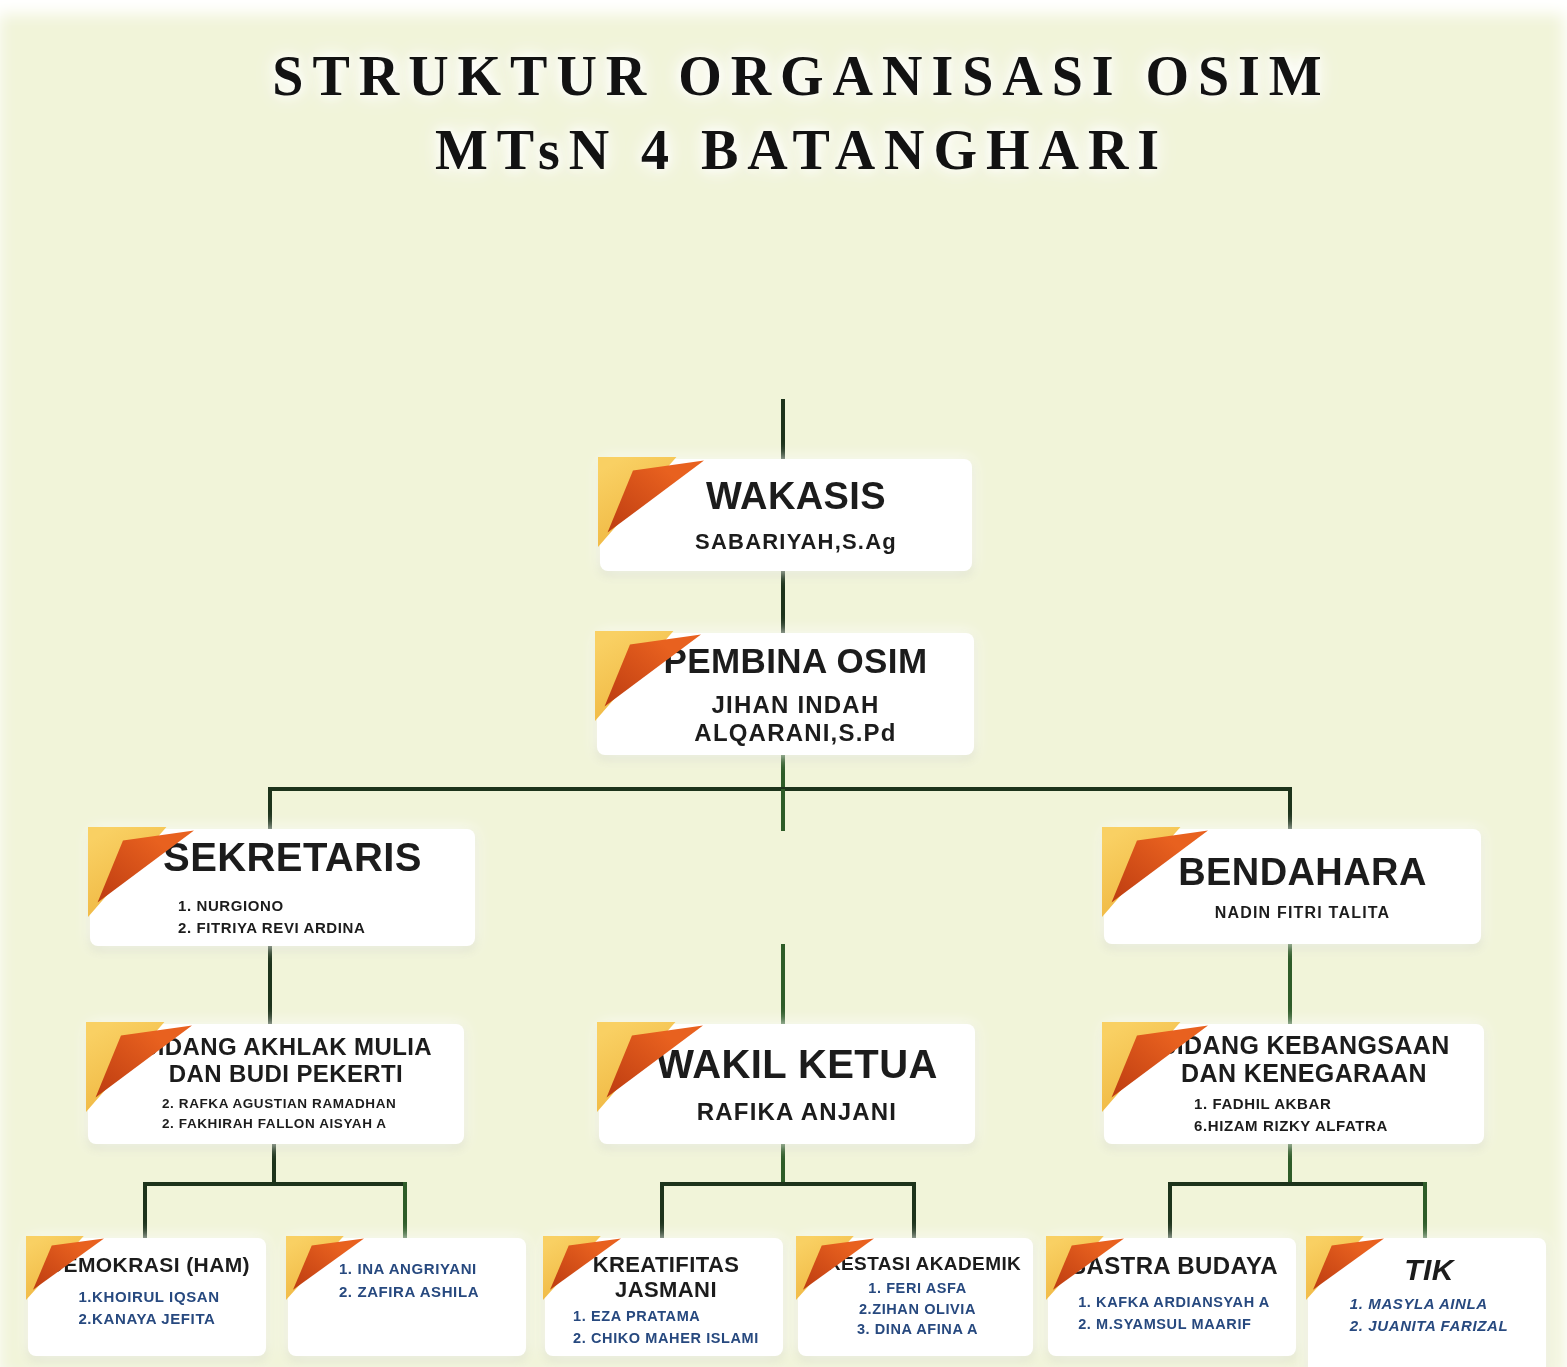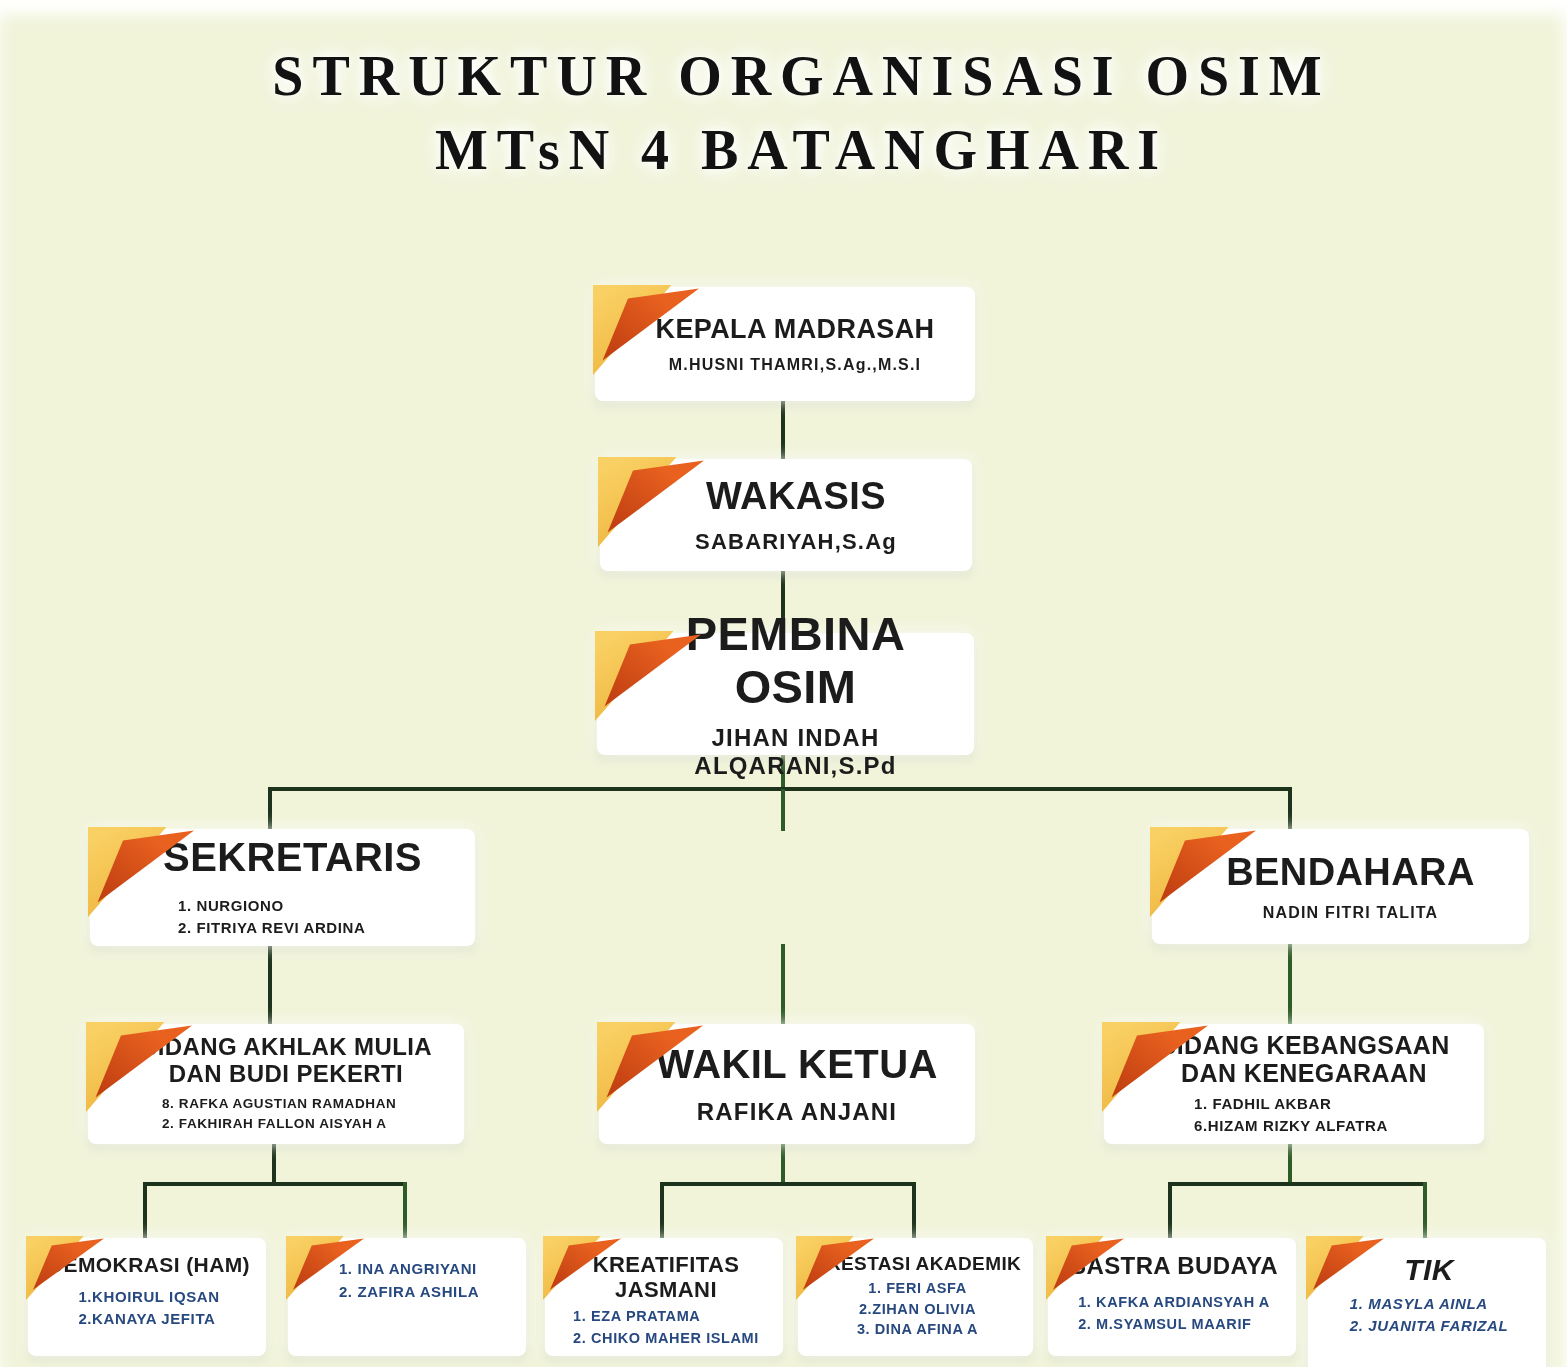--- a/index.html
+++ b/index.html
@@ -44,21 +44,21 @@
   .ntitle{font-weight:bold;letter-spacing:.4px;line-height:1.12;}
   .nname{font-weight:bold;letter-spacing:1.2px;margin-top:11px;font-size:17px;}
   .members{
     font-weight:bold;font-size:16px;line-height:1.5;letter-spacing:.6px;
     margin-top:15px;text-align:left;
   }
   .members-left{align-self:flex-start;}
   .members-centerblock{width:fit-content;margin:9px auto 0 auto;}
   .blue .members{color:#27497f;}
   
-  .t27{font-size:27px;} .t35{font-size:47px;}
+  .t27{font-size:27px;} .t35{font-size:35px;}
   .t38{font-size:38px;} .t40{font-size:40px;} .t25{font-size:25px;}
   .t24{font-size:24px;} .t22{font-size:22px;} .t21{font-size:21px;}
   .t19{font-size:19px;} .t30{font-size:30px;}
   .n16{font-size:16px;} .n20{font-size:24px;} .n22{font-size:22px;}
   .m135{font-size:13.5px;} .m15{font-size:15px;} .m145{font-size:14.5px;}
   
   .corner{position:absolute;top:-2px;left:-2px;width:106px;height:90px;pointer-events:none;}
   .sm .corner{width:78px;height:64px;}
   .corner .ty{
     position:absolute;inset:0;display:block;
@@ -100,28 +100,20 @@
   <div class="cl v green" style="left:781px;top:1142px;height:44px"></div>
   <div class="cl h" style="left:660px;top:1182px;width:256px"></div>
   <div class="cl v" style="left:660px;top:1182px;height:58px"></div>
   <div class="cl v" style="left:912px;top:1182px;height:58px"></div>
 
   <div class="cl v green" style="left:1288px;top:1142px;height:44px"></div>
   <div class="cl h" style="left:1168px;top:1182px;width:259px"></div>
   <div class="cl v" style="left:1168px;top:1182px;height:58px"></div>
   <div class="cl v green" style="left:1423px;top:1182px;height:58px"></div>
 
-  <div class="node" style="left:595px;top:287px;width:380px;height:114px">
-    <span class="corner">
-        <i class="ty"></i>
-        <i class="to"></i>
-      </span>
-    <div class="ntitle t27">KEPALA MADRASAH</div>
-    <div class="nname n16">M.HUSNI THAMRI,S.Ag.,M.S.I</div>
-  </div>
 
   <div class="node" style="left:600px;top:459px;width:372px;height:112px">
     <span class="corner">
         <i class="ty"></i>
         <i class="to"></i>
       </span>
     <div class="ntitle t38">WAKASIS</div>
     <div class="nname n22">SABARIYAH,S.Ag</div>
   </div>
 
@@ -140,37 +132,37 @@
         <i class="to"></i>
       </span>
     <div class="ntitle t40">SEKRETARIS</div>
     <div class="members members-left" style="margin-left:58px;font-size:15px;">
       <div>1. NURGIONO</div>
       <div>2. FITRIYA REVI ARDINA</div>
     </div>
   </div>
 
 
-  <div class="node" style="left:1152px;top:829px;width:377px;height:115px">
+  <div class="node" style="left:1104px;top:829px;width:377px;height:115px">
     <span class="corner">
         <i class="ty"></i>
         <i class="to"></i>
       </span>
     <div class="ntitle t38">BENDAHARA</div>
     <div class="nname n16">NADIN FITRI TALITA</div>
   </div>
 
   <div class="node" style="left:88px;top:1024px;width:376px;height:120px">
     <span class="corner">
         <i class="ty"></i>
         <i class="to"></i>
       </span>
     <div class="ntitle t24" style="max-width:300px;">BIDANG AKHLAK MULIA DAN BUDI PEKERTI</div>
     <div class="members members-left m135" style="margin-left:44px;margin-top:6px;">
-      <div>8. RAFKA AGUSTIAN RAMADHAN</div>
+      <div>2. RAFKA AGUSTIAN RAMADHAN</div>
       <div>2. FAKHIRAH FALLON AISYAH A</div>
     </div>
   </div>
 
   <div class="node" style="left:599px;top:1024px;width:376px;height:120px">
     <span class="corner">
         <i class="ty"></i>
         <i class="to"></i>
       </span>
     <div class="ntitle t40">WAKIL KETUA</div>

